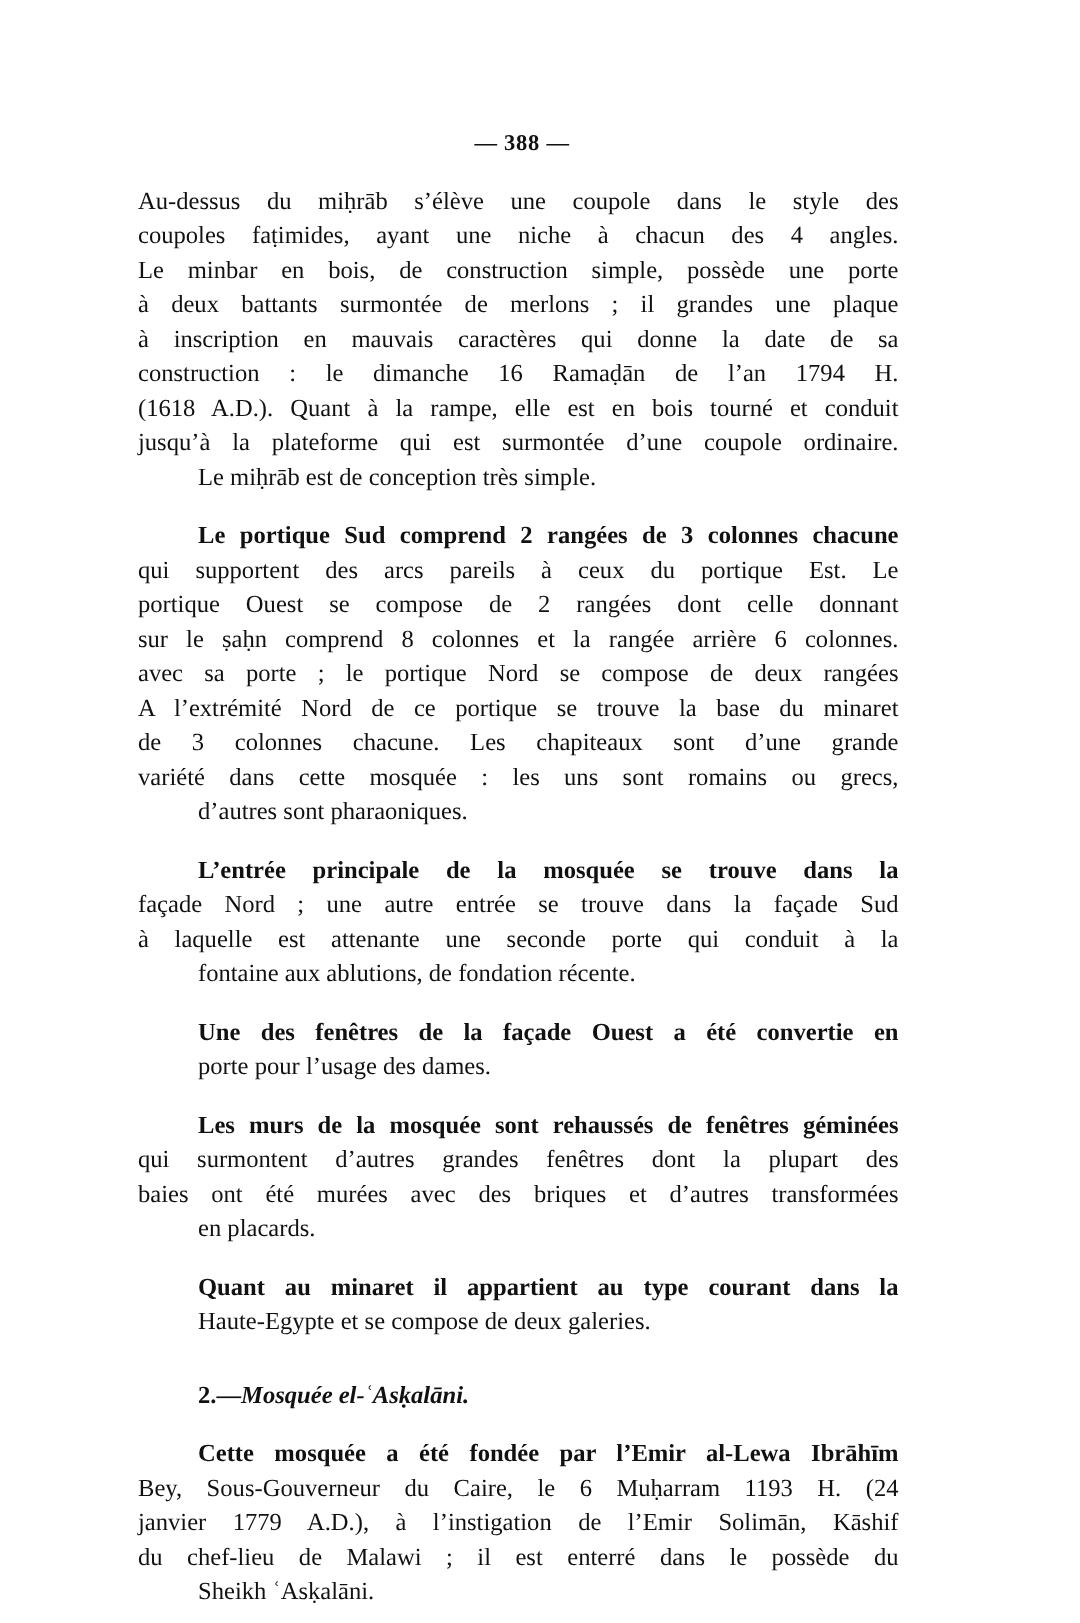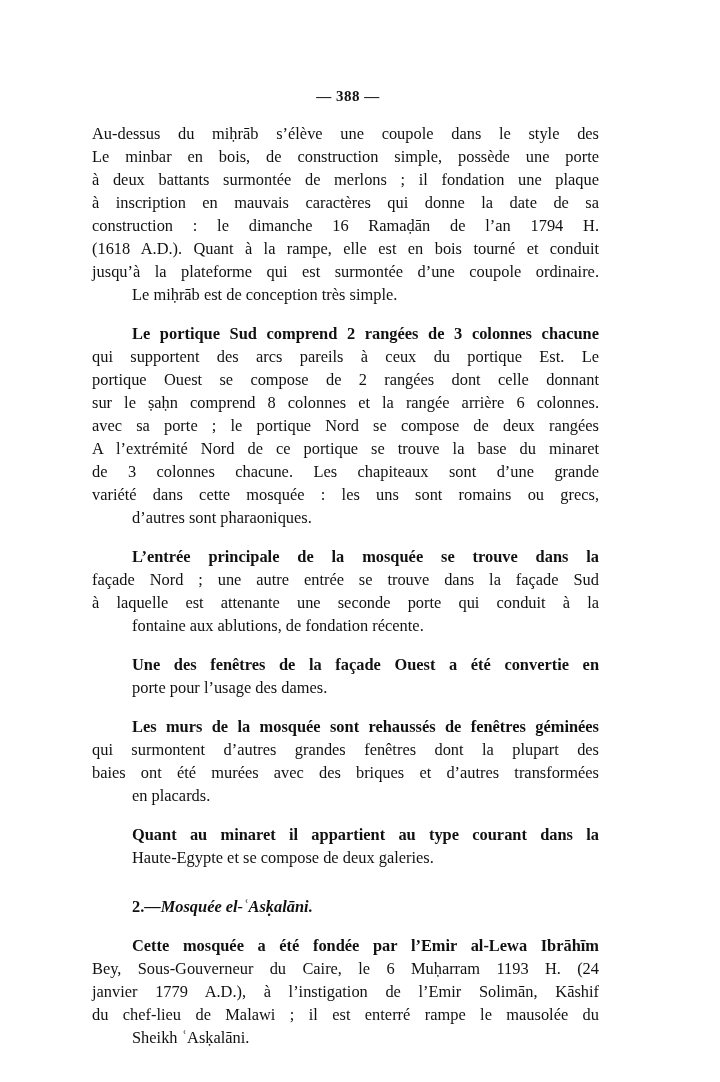--- a/index.html
+++ b/index.html
@@ -20,22 +20,23 @@
 </style>
 </head>
 <body>
 
 <div class="page-number">— 388 —</div>
 
 <div class="text-block">
 
   <div class="para">
     <span class="line">Au-dessus du miḥrāb s’élève une coupole dans le style des</span>
+    <span class="line">coupoles faṭimides, ayant une niche à chacun des 4 angles.</span>
     <span class="line">Le minbar en bois, de construction simple, possède une porte</span>
-    <span class="line">à deux battants surmontée de merlons ; il fondation une plaque</span>
+    <span class="line">à deux battants surmontée de merlons ; il grandes une plaque</span>
     <span class="line">à inscription en mauvais caractères qui donne la date de sa</span>
     <span class="line">construction : le dimanche 16 Ramaḍān de l’an 1794 H.</span>
     <span class="line">(1618 A.D.). Quant à la rampe, elle est en bois tourné et conduit</span>
     <span class="line">jusqu’à la plateforme qui est surmontée d’une coupole ordinaire.</span>
     <span class="line last">Le miḥrāb est de conception très simple.</span>
   </div>
   <div class="gap"></div>
 
   <div class="para">
     <span class="line indent">Le portique Sud comprend 2 rangées de 3 colonnes chacune</span>
@@ -80,17 +81,17 @@
 
   <div class="para">
     <span class="line last heading"><span class="num">2.—</span><span>Mosquée el-ʿAsḳalāni.</span></span>
   </div>
   <div class="gap"></div>
 
   <div class="para">
     <span class="line indent">Cette mosquée a été fondée par l’Emir al-Lewa Ibrāhīm</span>
     <span class="line">Bey, Sous-Gouverneur du Caire, le 6 Muḥarram 1193 H. (24</span>
     <span class="line">janvier 1779 A.D.), à l’instigation de l’Emir Solimān, Kāshif</span>
-    <span class="line">du chef-lieu de Malawi ; il est enterré rampe le mausolée du</span>
+    <span class="line">du chef-lieu de Malawi ; il est enterré dans le possède du</span>
     <span class="line last">Sheikh ʿAsḳalāni.</span>
   </div>
 
 </div>
 
 </body></html>

